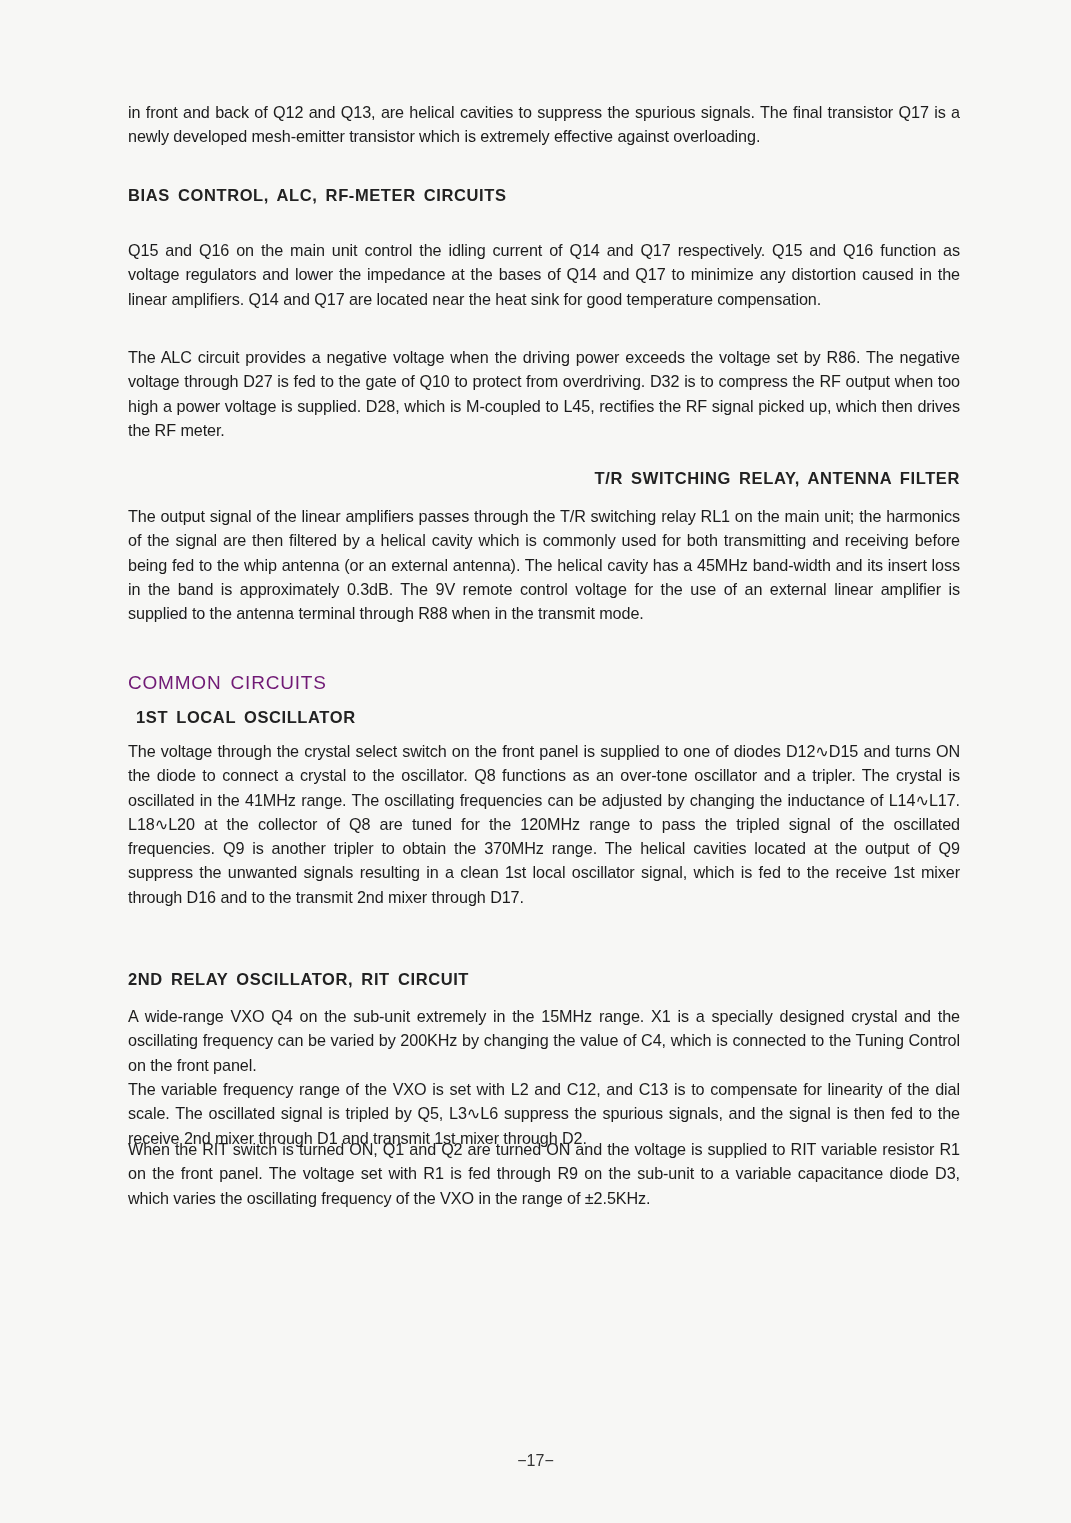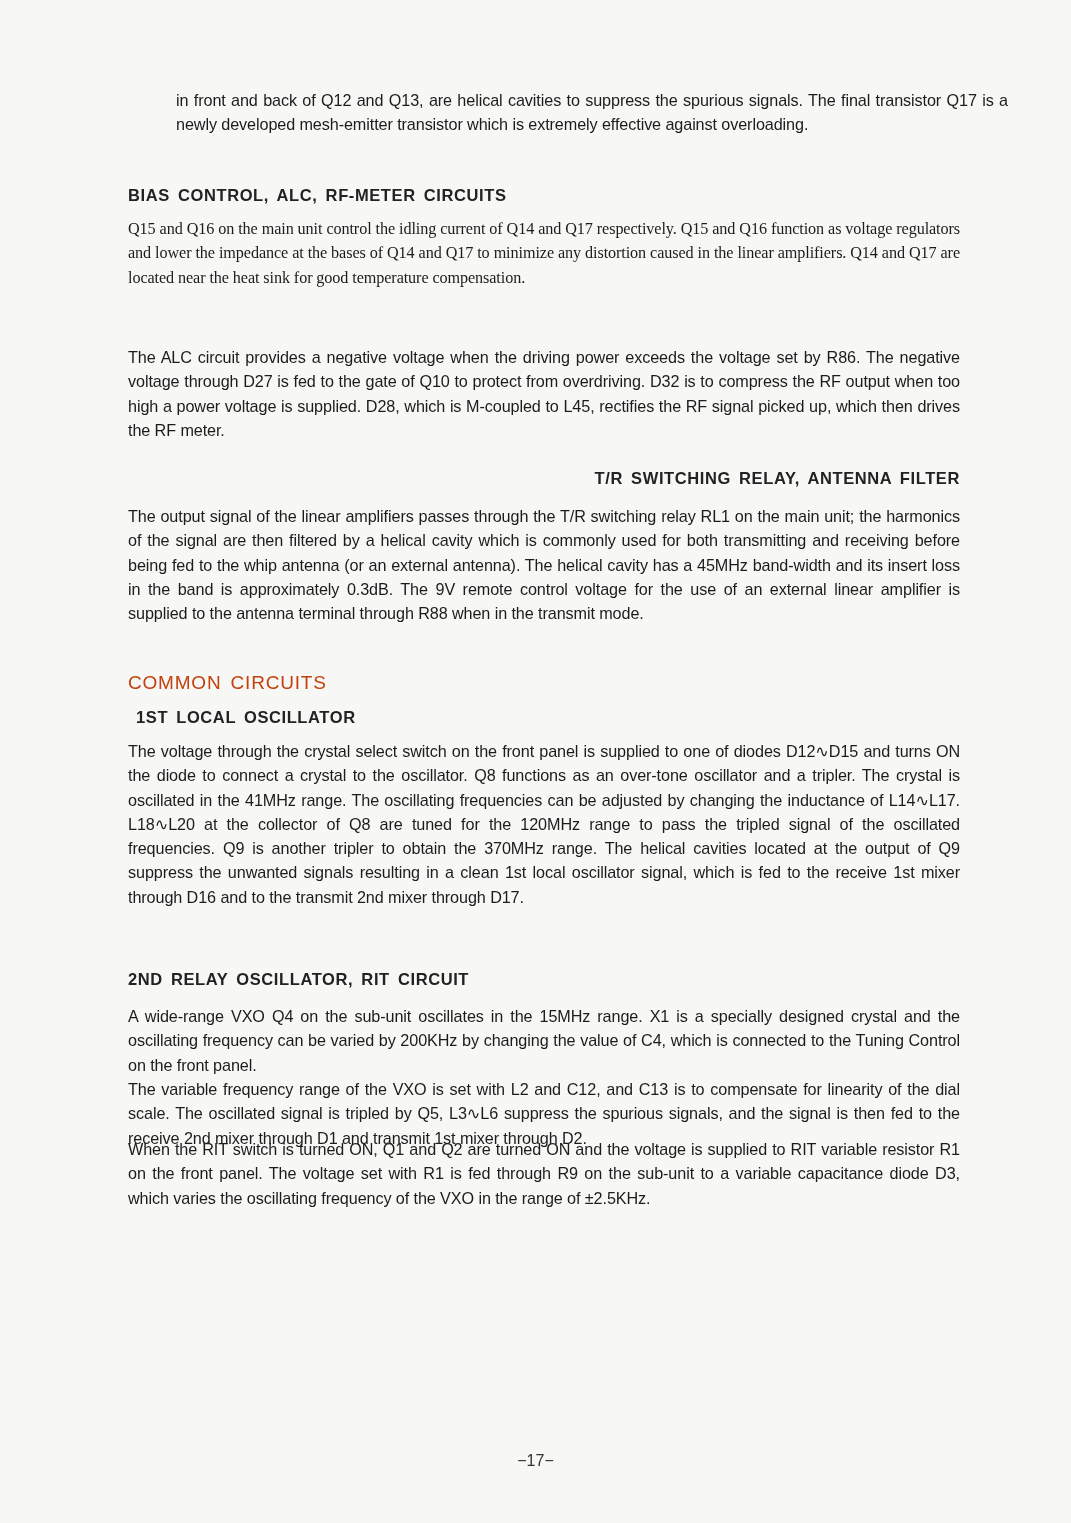--- a/index.html
+++ b/index.html
@@ -35,52 +35,52 @@
       letter-spacing: 0.6px;
       word-spacing: 3px;
       color: #222;
     }
     h1 {
       margin: 0;
       font-size: 19px;
       font-weight: normal;
       letter-spacing: 0.8px;
       word-spacing: 3px;
-      color: #c2410c;
+      color: #701a75;
     }
     .sec { position: absolute; left: 0; width: 832px; }
     .page-number {
       position: absolute;
       top: 1452px;
       left: 0;
       width: 1071px;
       text-align: center;
       font-size: 16px;
       color: #333;
     }
   </style>
 </head>
 <body>
 
 <div class="page">
 
-  <p class="sec" style="top:0px;margin-left:48px;">in front and back of Q12 and Q13, are helical cavities to suppress the spurious signals. The final transistor Q17 is a newly developed mesh-emitter transistor which is extremely effective against overloading.</p>
+  <p class="sec" style="top:12px;">in front and back of Q12 and Q13, are helical cavities to suppress the spurious signals. The final transistor Q17 is a newly developed mesh-emitter transistor which is extremely effective against overloading.</p>
 
   <h2 class="sec" style="top:98px;">BIAS CONTROL, ALC, RF-METER CIRCUITS</h2>
-  <p class="sec" style="top:129px;font-family:Liberation Serif, serif;">Q15 and Q16 on the main unit control the idling current of Q14 and Q17 respectively. Q15 and Q16 function as voltage regulators and lower the impedance at the bases of Q14 and Q17 to minimize any distortion caused in the linear amplifiers. Q14 and Q17 are located near the heat sink for good temperature compensation.</p>
+  <p class="sec" style="top:150px;">Q15 and Q16 on the main unit control the idling current of Q14 and Q17 respectively. Q15 and Q16 function as voltage regulators and lower the impedance at the bases of Q14 and Q17 to minimize any distortion caused in the linear amplifiers. Q14 and Q17 are located near the heat sink for good temperature compensation.</p>
   <p class="sec" style="top:257px;">The ALC circuit provides a negative voltage when the driving power exceeds the voltage set by R86. The negative voltage through D27 is fed to the gate of Q10 to protect from overdriving. D32 is to compress the RF output when too high a power voltage is supplied. D28, which is M-coupled to L45, rectifies the RF signal picked up, which then drives the RF meter.</p>
 
   <h2 class="sec" style="top:381px;text-align:right;">T/R SWITCHING RELAY, ANTENNA FILTER</h2>
   <p class="sec" style="top:416px;">The output signal of the linear amplifiers passes through the T/R switching relay RL1 on the main unit; the harmonics of the signal are then filtered by a helical cavity which is commonly used for both transmitting and receiving before being fed to the whip antenna (or an external antenna). The helical cavity has a 45MHz band-width and its insert loss in the band is approximately 0.3dB. The 9V remote control voltage for the use of an external linear amplifier is supplied to the antenna terminal through R88 when in the transmit mode.</p>
 
   <h1 class="sec" style="top:584px;">COMMON CIRCUITS</h1>
 
   <h2 class="sec" style="top:620px;margin-left:8px;">1ST LOCAL OSCILLATOR</h2>
   <p class="sec" style="top:651px;">The voltage through the crystal select switch on the front panel is supplied to one of diodes D12∿D15 and turns ON the diode to connect a crystal to the oscillator. Q8 functions as an over-tone oscillator and a tripler. The crystal is oscillated in the 41MHz range. The oscillating frequencies can be adjusted by changing the inductance of L14∿L17. L18∿L20 at the collector of Q8 are tuned for the 120MHz range to pass the tripled signal of the oscillated frequencies. Q9 is another tripler to obtain the 370MHz range. The helical cavities located at the output of Q9 suppress the unwanted signals resulting in a clean 1st local oscillator signal, which is fed to the receive 1st mixer through D16 and to the transmit 2nd mixer through D17.</p>
 
   <h2 class="sec" style="top:882px;">2ND RELAY OSCILLATOR, RIT CIRCUIT</h2>
-  <p class="sec" style="top:916px;">A wide-range VXO Q4 on the sub-unit oscillates in the 15MHz range. X1 is a specially designed crystal and the oscillating frequency can be varied by 200KHz by changing the value of C4, which is connected to the Tuning Control on the front panel.</p>
+  <p class="sec" style="top:916px;">A wide-range VXO Q4 on the sub-unit extremely in the 15MHz range. X1 is a specially designed crystal and the oscillating frequency can be varied by 200KHz by changing the value of C4, which is connected to the Tuning Control on the front panel.</p>
   <p class="sec" style="top:989px;">The variable frequency range of the VXO is set with L2 and C12, and C13 is to compensate for linearity of the dial scale. The oscillated signal is tripled by Q5, L3∿L6 suppress the spurious signals, and the signal is then fed to the receive 2nd mixer through D1 and transmit 1st mixer through D2.</p>
   <p class="sec" style="top:1049px;">When the RIT switch is turned ON, Q1 and Q2 are turned ON and the voltage is supplied to RIT variable resistor R1 on the front panel. The voltage set with R1 is fed through R9 on the sub-unit to a variable capacitance diode D3, which varies the oscillating frequency of the VXO in the range of ±2.5KHz.</p>
 
 </div>
 
 <div class="page-number">−17−</div>
 
 </body></html>

